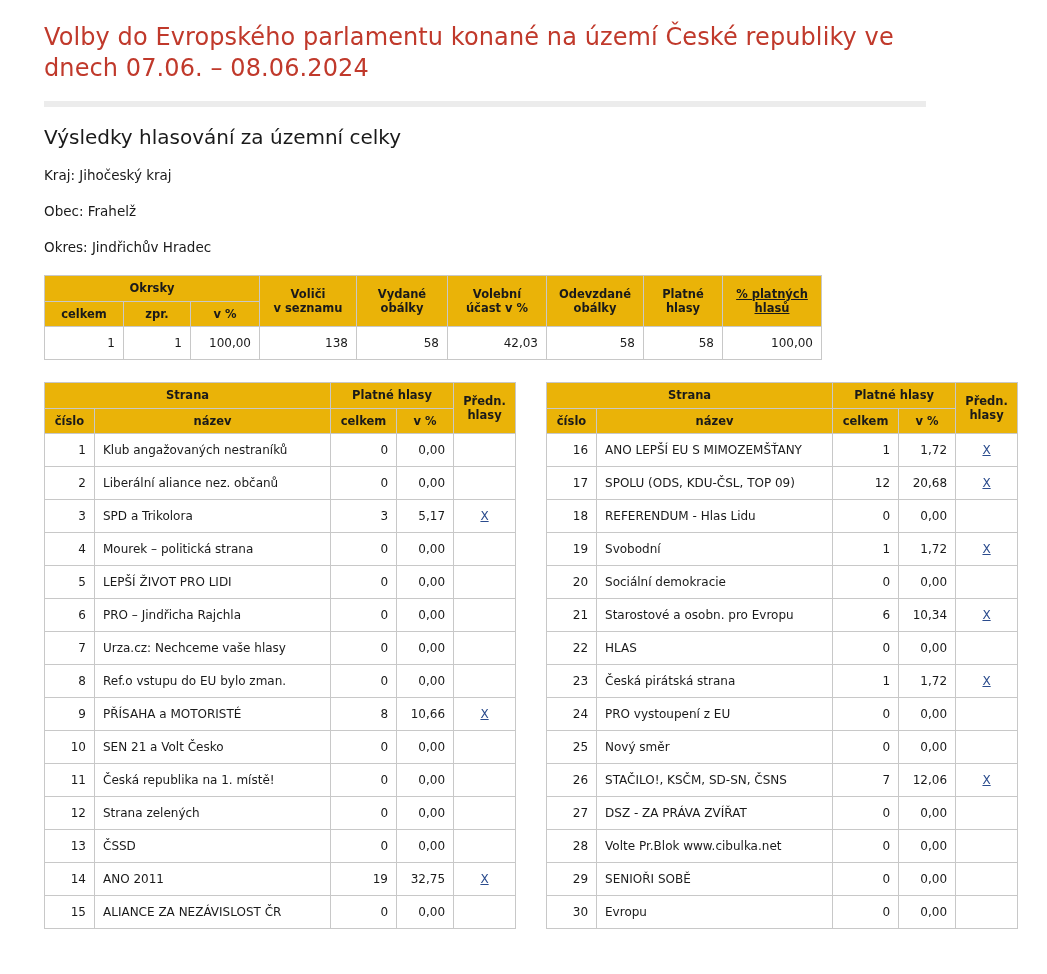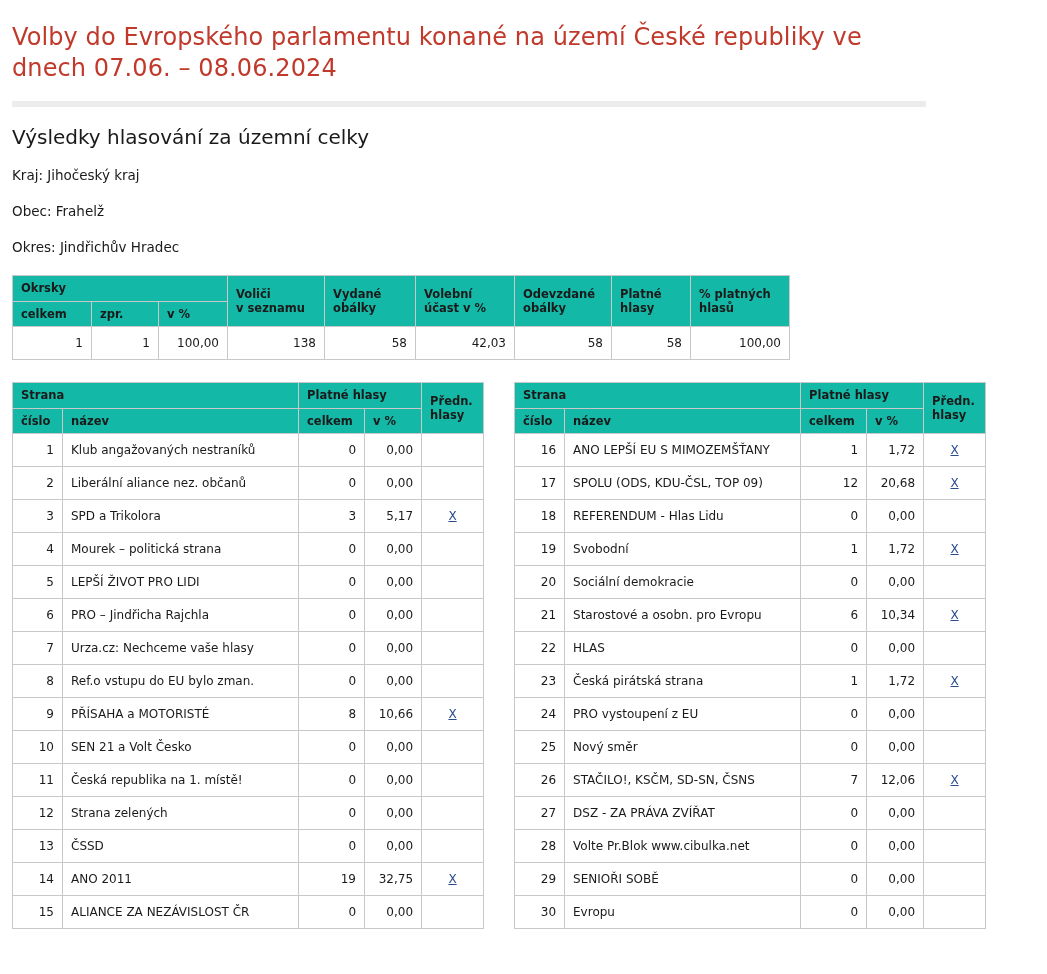--- a/index.html
+++ b/index.html
@@ -7,21 +7,21 @@
     padding: 0;
     background: #ffffff;
   }
   body {
     font-family: "DejaVu Sans", "Liberation Sans", sans-serif;
     color: #1a1a1a;
     width: 1047px;
     min-height: 974px;
   }
   .page {
-    padding: 18px 28px 10px 12px;
+    padding: 18px 28px 10px 44px;
     box-sizing: border-box;
     width: 954px;
   }
   h1.main-title {
     color: #c0392b;
     font-size: 24px;
     font-weight: normal;
     line-height: 1.28;
     margin: 4px 0 0 0;
     letter-spacing: 0.1px;
@@ -46,43 +46,43 @@
   table {
     border-collapse: collapse;
     font-size: 12px;
   }
   table.grid th, table.grid td {
     border: 1px solid #c8c8c8;
     padding: 5px 8px;
     font-weight: normal;
   }
   table.grid th {
-    background: #14b8a6;
-    text-align: left;
+    background: #eab308;
+    text-align: center;
     font-weight: bold;
     font-size: 11.5px;
     line-height: 1.25;
   }
   
   .summary-table {
     margin: 0 0 22px 0;
   }
   .summary-table td {
     text-align: right;
     height: 22px;
   }
   .summary-table .c-okrsky-celkem { width: 62px; }
   .summary-table .c-okrsky-zpr { width: 50px; }
   .summary-table .c-okrsky-vp { width: 52px; }
   .summary-table .c-volici { width: 80px; }
   .summary-table .c-vydane { width: 74px; }
   .summary-table .c-ucast { width: 82px; }
   .summary-table .c-odevz { width: 80px; }
   .summary-table .c-platne { width: 62px; }
-  .summary-table .c-procent { width: 82px; }
+  .summary-table .c-procent { width: 82px; text-decoration: underline; }
 
   
   .parties-wrap {
     display: flex;
     gap: 30px;
     align-items: flex-start;
   }
   table.party-table {
     width: 478px;
     table-layout: fixed;

